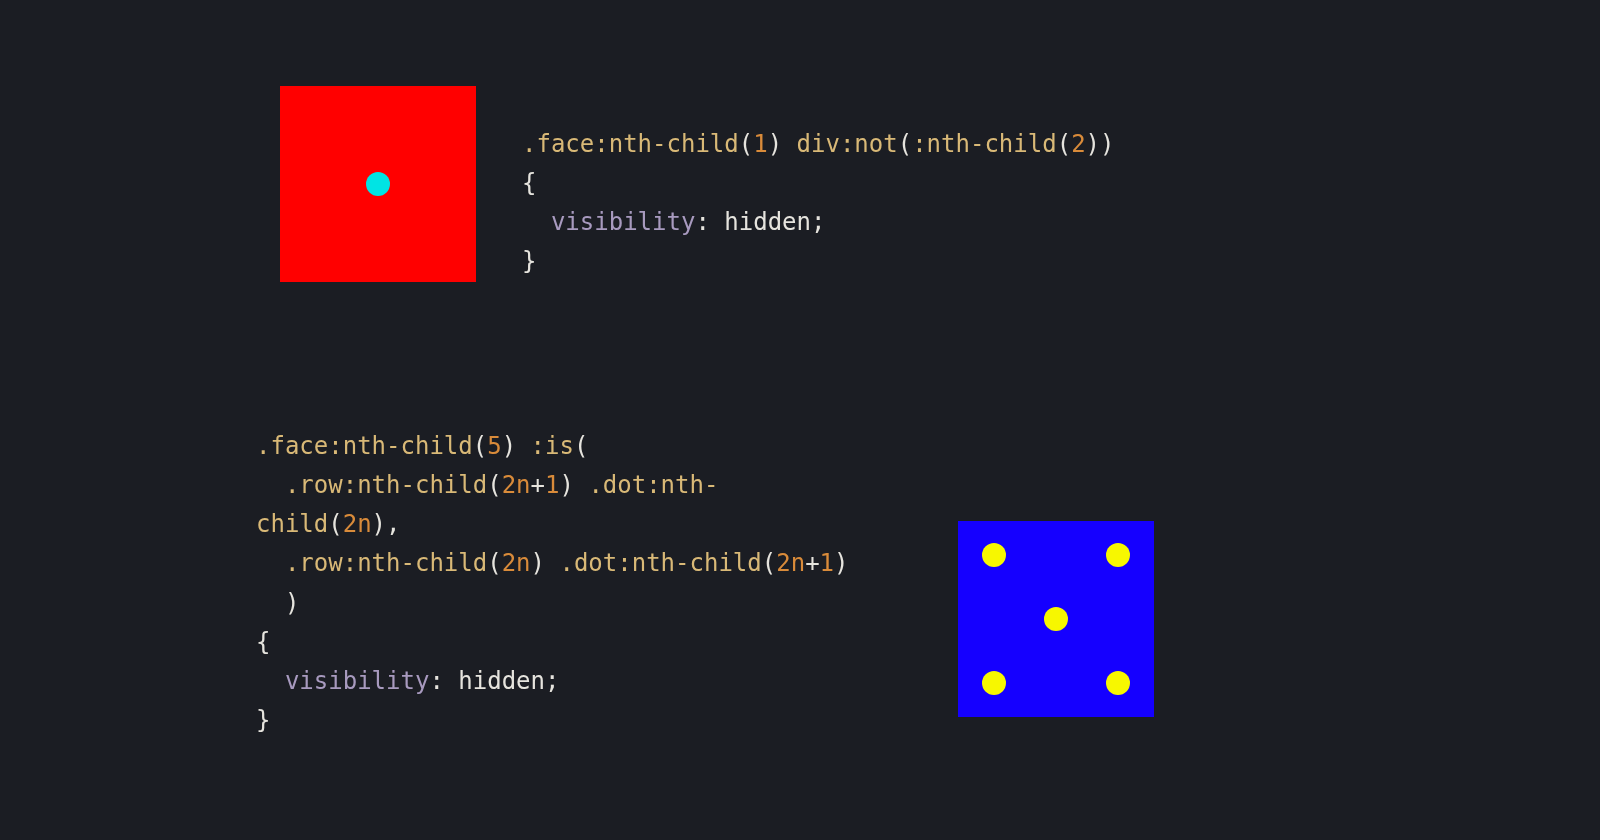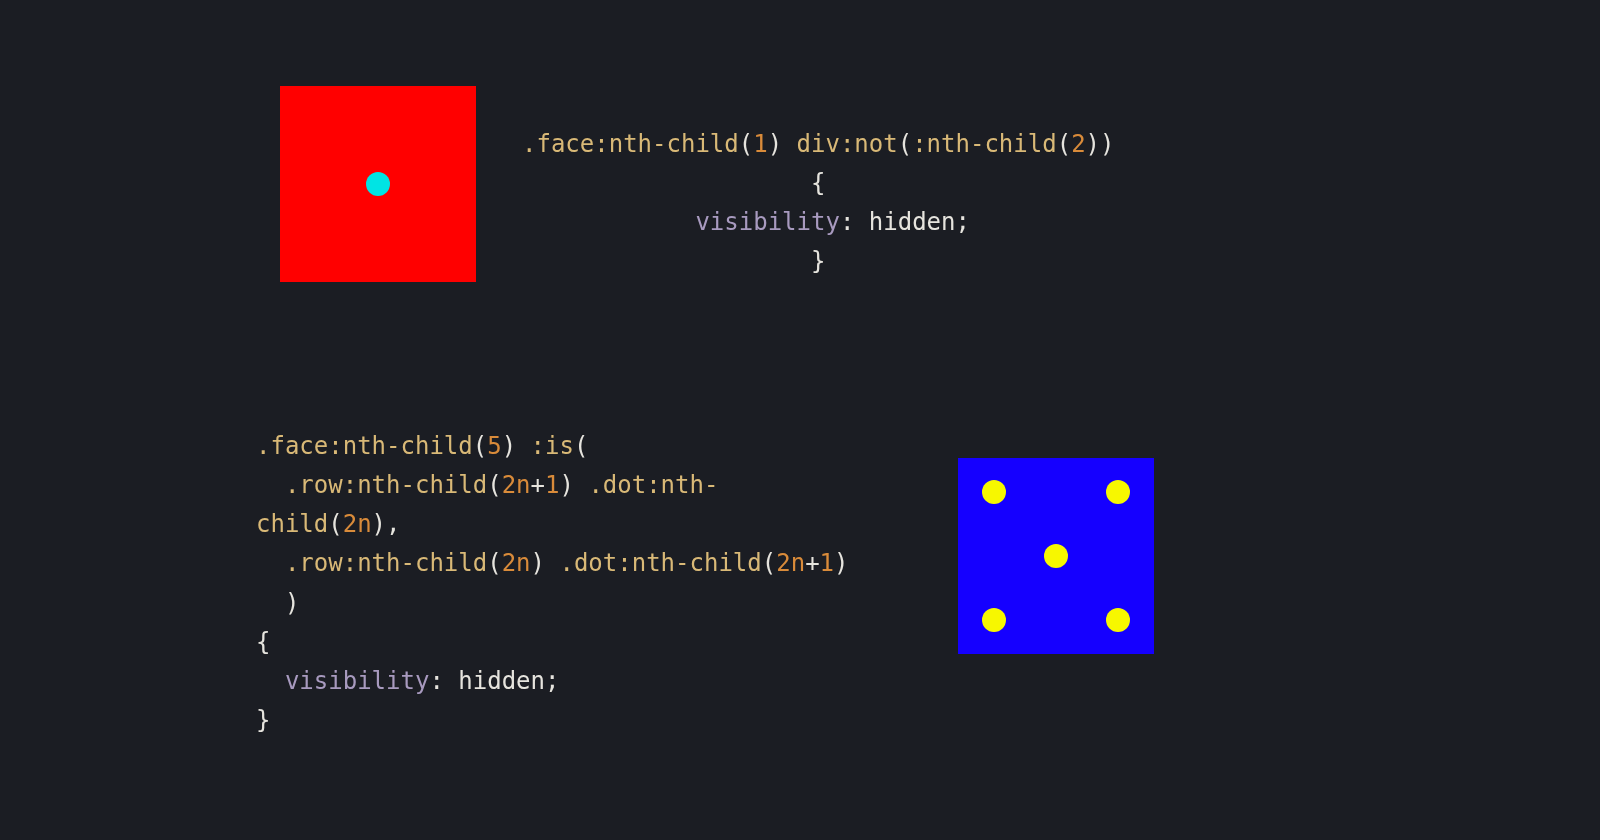--- a/index.html
+++ b/index.html
@@ -12,21 +12,20 @@
     overflow: hidden;
     position: relative;
   }
   .block1 {
     position: absolute;
     left: 280px;
     top: 86px;
     display: flex;
     align-items: flex-start;
     gap: 46px;
-    text-align: center;
   }
   .face-red {
     width: 196px;
     height: 196px;
     background: #ff0000;
     display: flex;
     align-items: center;
     justify-content: center;
   }
   .dot-cyan {
@@ -38,21 +37,21 @@
   .code {
     font-size: 24px;
     line-height: 1.63;
     white-space: pre;
   }
   .block2 {
     position: absolute;
     left: 256px;
     top: 388px;
     display: flex;
-    align-items: flex-start;
+    align-items: center;
     gap: 110px;
   }
   .face-blue {
     width: 196px;
     height: 196px;
     background: #1500ff;
     display: flex;
     flex-direction: column;
     justify-content: space-between;
     padding: 22px 24px;

